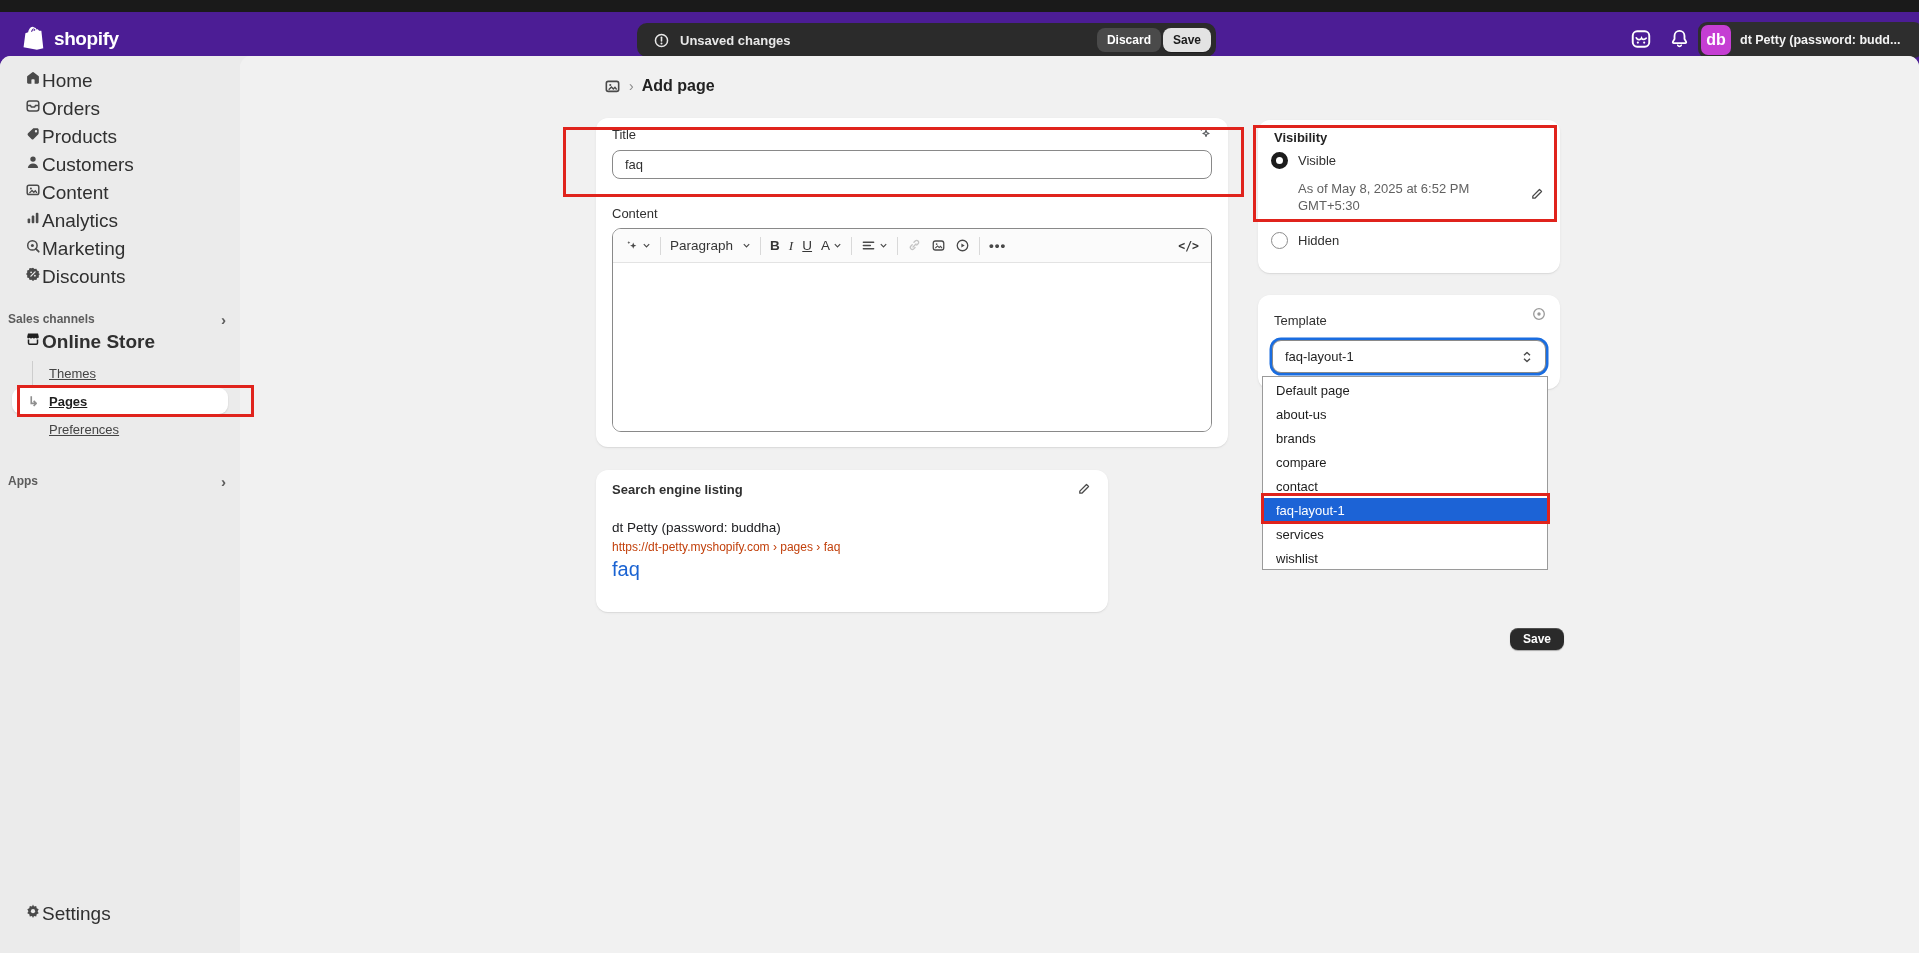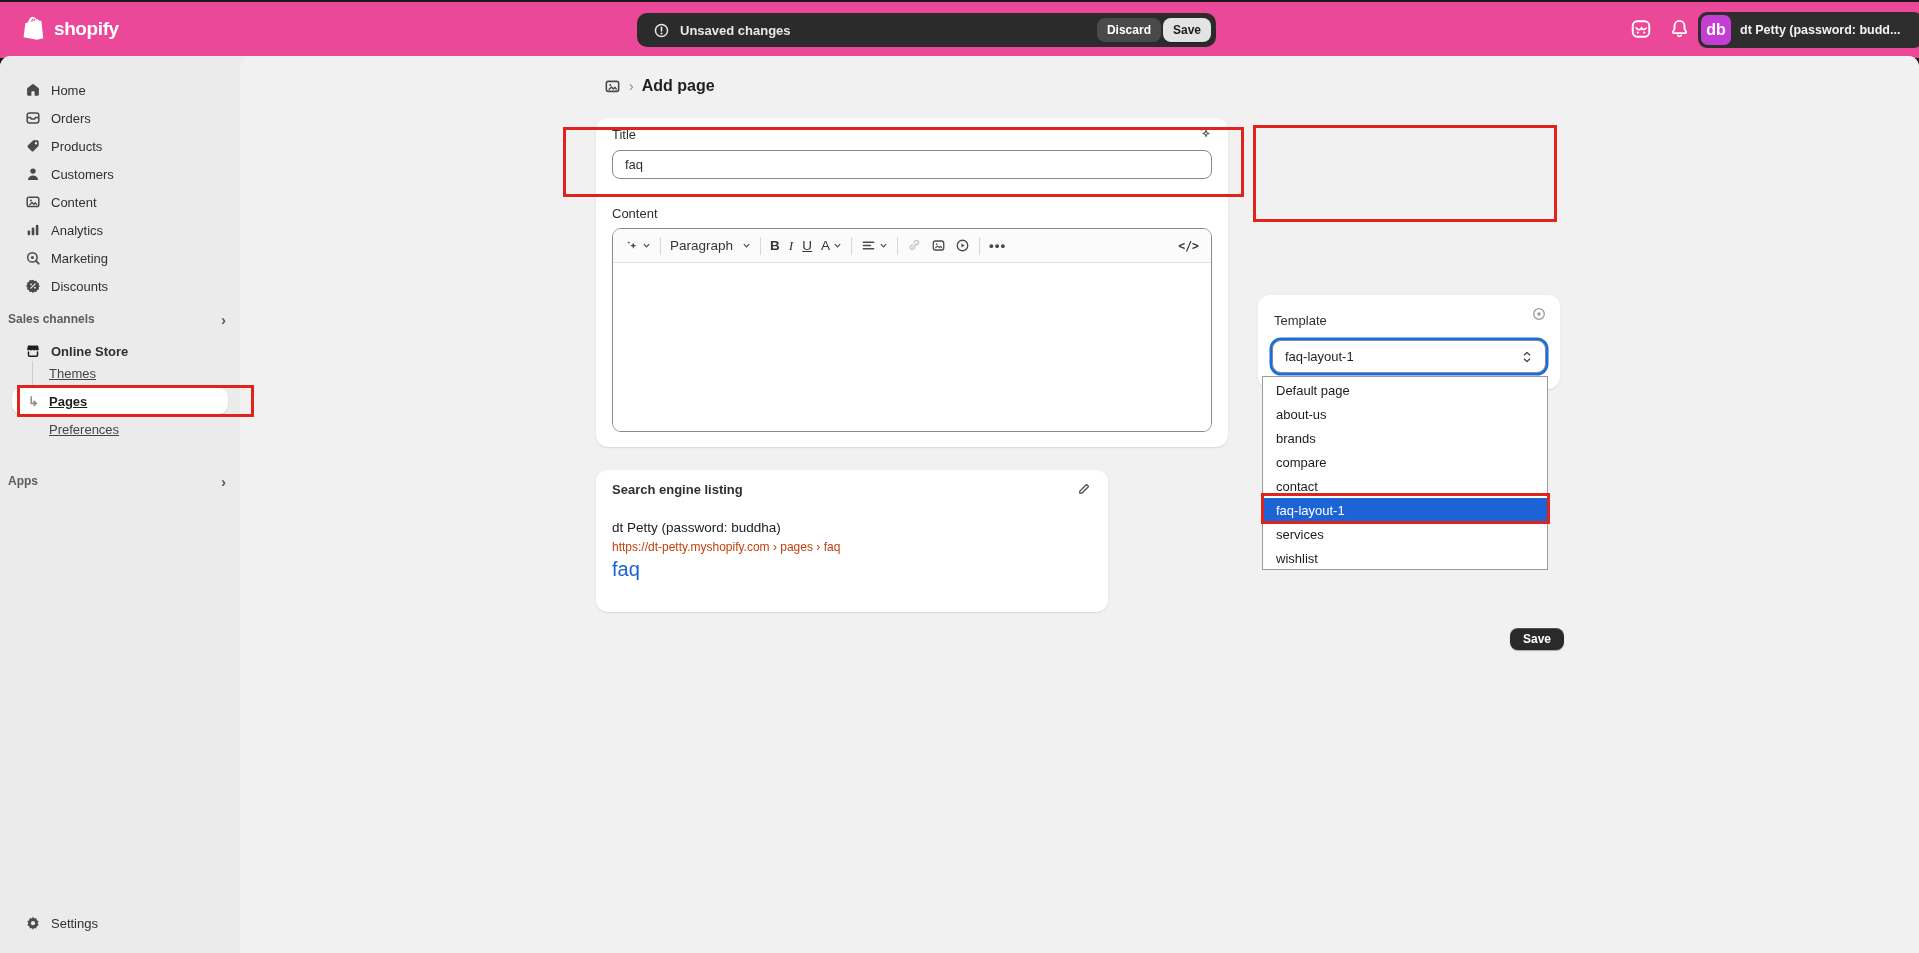--- a/index.html
+++ b/index.html
@@ -1,21 +1,21 @@
 <!DOCTYPE html>
 <html><head>
 <meta charset="utf-8">
 <style>
   html,body{margin:0;padding:0;width:1919px;height:953px;overflow:hidden;
     background:#1a1a1a;font-family:"Liberation Sans",sans-serif;
     -webkit-font-smoothing:antialiased;}
   *{box-sizing:border-box;}
 
   
-  .topbar{position:absolute;left:0;top:2px;width:1919px;height:56px;background:#ec4899;}
+  .topbar{position:absolute;left:0;top:12px;width:1919px;height:56px;background:#4c1d95;}
   .brand{position:absolute;left:22px;top:13px;display:flex;align-items:center;gap:7px;color:#fff;}
   .brand-word{font-size:19px;font-weight:700;letter-spacing:-.4px;}
   .banner-pill{position:absolute;left:637px;top:11px;width:579px;height:34px;background:#2b2b2b;
     border-radius:10px;display:flex;align-items:center;padding:0 5px 0 16px;}
   .banner-text{color:#e8e8e8;font-size:13px;font-weight:600;margin-left:10px;}
   .banner-actions{margin-left:auto;display:flex;gap:2px;}
   .btn-discard{height:24px;padding:0 10px;border-radius:8px;background:#4a4a4a;color:#fff;
     font-size:12px;font-weight:600;display:flex;align-items:center;}
   .btn-save-top{height:24px;padding:0 10px;border-radius:8px;background:#e3e3e3;color:#1a1a1a;
     font-size:12px;font-weight:600;display:flex;align-items:center;box-shadow:0 1px 0 rgba(0,0,0,.3);}
@@ -25,22 +25,22 @@
   .avatar{width:30px;height:30px;border-radius:7px;background:#c53ed3;color:#fff;font-size:16px;
     font-weight:700;display:flex;align-items:center;justify-content:center;}
   .user-name{color:#f3f3f3;font-size:12.5px;font-weight:600;white-space:nowrap;text-align:center;}
 
   
   .shell{position:absolute;left:0;top:56px;width:1919px;height:897px;background:#ebebeb;
     border-radius:11px 11px 0 0;overflow:hidden;}
 
   
   .sidebar{position:absolute;left:0;top:0;width:240px;height:100%;background:#ebebeb;padding-top:14px;}
-  .nav-item{height:28px;display:flex;align-items:flex-end;gap:10px;padding:0 0 0 25px;
-    font-size:13px;font-weight:500;color:#303030;position:relative;}
+  .nav-item{height:28px;display:flex;align-items:flex-start;gap:1px;padding:0 0 0 25px;
+    font-size:19px;font-weight:500;color:#303030;position:relative;}
   .nav-icon{width:16px;height:16px;flex:0 0 16px;}
   .section-head{height:24px;display:flex;align-items:center;padding:0 14px 0 8px;margin-top:13px;
     font-size:12px;font-weight:600;color:#5c5c5c;}
   .section-head .chev{margin-left:auto;color:#5c5c5c;font-size:15px;line-height:1;}
   .subitem{height:28px;display:flex;align-items:center;padding-left:49px;font-size:13px;
     font-weight:500;color:#444;position:relative;}
   .active-pill{position:absolute;left:12px;top:1px;height:26px;width:216px;background:#fff;
     border-radius:9px;box-shadow:0 1px 2px rgba(0,0,0,.12);z-index:0;}
   .subitem .lbl{position:relative;z-index:1;text-decoration:underline;}
   .subitem.active{font-weight:600;color:#1f1f1f;}
@@ -390,20 +390,37 @@
       <span class="pencil-tr">
         <svg viewBox="0 0 16 16" width="15" height="15">
             <path d="M3 10.8l7.1-7.1 2.2 2.2-7.1 7.1H3z" fill="none" stroke="#4a4a4a" stroke-width="1.4" stroke-linejoin="round"></path>
           </svg>
       </span>
       <span class="seo-site">dt Petty (password: buddha)</span>
       <span class="seo-url">https://dt-petty.myshopify.com › pages › faq</span>
       <span class="seo-link">faq</span>
     </div>
 
+    <div class="card card-vis">
+      <span class="vis-head">Visibility</span>
+      <div class="radio-row" style="left:13px;top:32px">
+        <span class="radio-on"></span>
+        <span>Visible</span>
+      </div>
+      <div class="vis-note">As of May 8, 2025 at 6:52 PM GMT+5:30</div>
+      <span class="vis-pencil">
+        <svg viewBox="0 0 16 16" width="15" height="15">
+            <path d="M3 10.8l7.1-7.1 2.2 2.2-7.1 7.1H3z" fill="none" stroke="#4a4a4a" stroke-width="1.4" stroke-linejoin="round"></path>
+          </svg>
+      </span>
+      <div class="radio-row" style="left:13px;top:112px">
+        <span class="radio-off"></span>
+        <span>Hidden</span>
+      </div>
+    </div>
 
     <div class="card card-tpl">
       <span class="field-label tpl-label">Template</span>
       <span class="eye-tr">
         <svg viewBox="0 0 16 16" width="16" height="16">
             <circle cx="8" cy="8" r="5.3" fill="none" stroke="#9a9a9a" stroke-width="1.3"></circle>
             <circle cx="8" cy="8" r="1.7" fill="#9a9a9a"></circle>
           </svg>
       </span>
       <div class="select">

